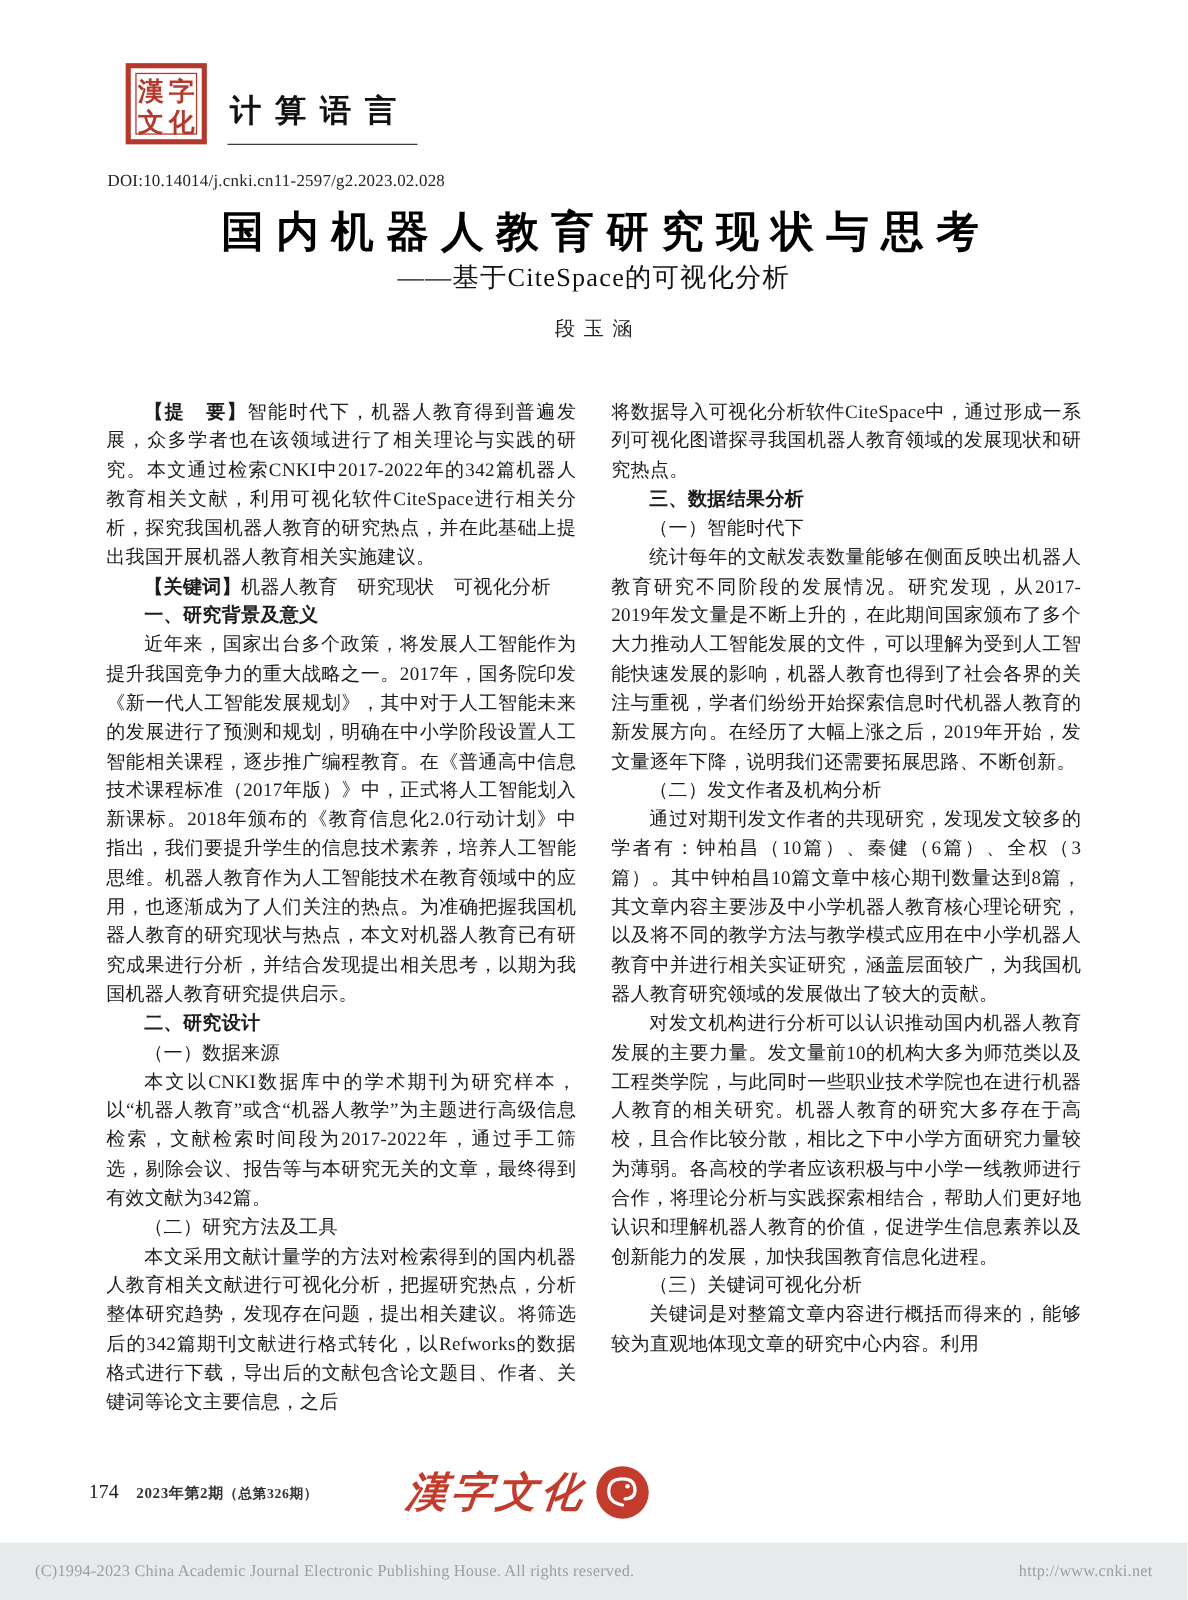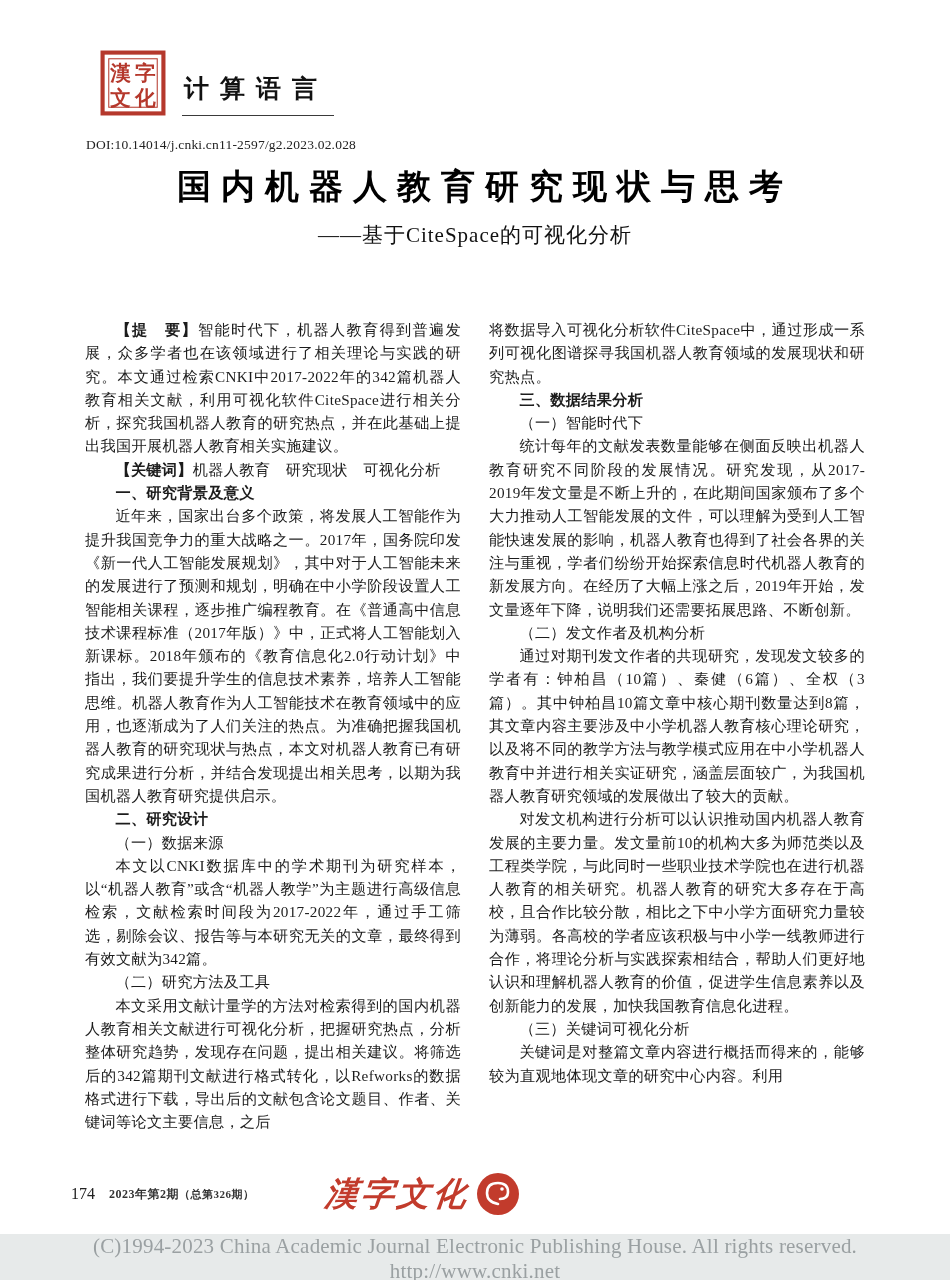--- a/index.html
+++ b/index.html
@@ -15,21 +15,21 @@
   .seal { width:66px; height:66px; flex:0 0 auto; }
   .seal text { font-size:20px; font-weight:bold; fill:#b5382c; text-anchor:middle;
                font-family:"Liberation Serif",serif; }
   .category-box { border-bottom:1.5px solid #3a3a3a; padding:0 6px 10px 2px; }
   .category-text { font-size:25px; font-weight:bold; letter-spacing:11px; color:#111; }
   .doi { position:absolute; left:86px; top:137px; font-size:13.5px; letter-spacing:0.2px; color:#222; }
 
   
   .titleblock { position:absolute; top:166px; left:0; width:950px; text-align:center; }
   .title { font-size:34px; font-weight:bold; letter-spacing:10px; padding-left:20px; line-height:42px; color:#000; }
-  .subtitle { margin-top:13px; font-size:21px; letter-spacing:1px; color:#111; }
+  .subtitle { font-size:21px; letter-spacing:1px; color:#111; }
   .author { margin-top:17px; font-size:16px; letter-spacing:7px; padding-left:7px; color:#222; }
 
   
   .bodycols { position:absolute; top:318px; left:85px; width:780px; display:flex; gap:28px; }
   .col { width:376px; }
   .para {
     font-size:15.2px; line-height:23.3px; letter-spacing:0.3px;
     text-align:justify; text-justify:inter-ideograph; text-indent:2em; color:#1c1c1c;
   }
   .para.cont { text-indent:0; }
@@ -48,23 +48,22 @@
     letter-spacing:3px; transform:skewX(-6deg);
     font-family:"DejaVu Serif","Liberation Serif",serif;
   }
   .stamp { width:46px; height:46px; }
 
   
   .bottombar {
     position:absolute; left:0; bottom:0; width:950px; height:46px;
     background:#e7eaea; color:#9aa0a2;
     display:flex; align-items:center; justify-content:space-between;
-    padding:0 28px; font-size:21px; letter-spacing:0.2px;
+    padding:0 28px; font-size:13px; letter-spacing:0.2px;
     font-family:"Liberation Serif","DejaVu Serif",serif;
-    flex-direction:column;
   }
   .cnki-url { color:#9aa0a2; text-decoration:none; }
 </style>
 </head>
 <body>
 
 <div class="page">
 
   <div class="masthead">
     <svg class="seal" viewBox="0 0 64 64" aria-hidden="true">
@@ -78,20 +77,21 @@
     <div class="category-box">
       <span class="category-text">计算语言</span>
     </div>
   </div>
 
   <div class="doi">DOI:10.14014/j.cnki.cn11-2597/g2.2023.02.028</div>
 
   <div class="titleblock">
     <h1 class="title">国内机器人教育研究现状与思考</h1>
     <div class="subtitle">——基于CiteSpace的可视化分析</div>
+    <div class="author">段玉涵</div>
   </div>
 
   <div class="bodycols">
     <div class="col">
       <p class="para"><b class="plabel">【提　要】</b><span>智能时代下，机器人教育得到普遍发展，众多学者也在该领域进行了相关理论与实践的研究。本文通过检索CNKI中2017-2022年的342篇机器人教育相关文献，利用可视化软件CiteSpace进行相关分析，探究我国机器人教育的研究热点，并在此基础上提出我国开展机器人教育相关实施建议。</span></p>
       <p class="para"><b class="plabel">【关键词】</b><span>机器人教育　研究现状　可视化分析</span></p>
       <p class="para h1">一、研究背景及意义</p>
       <p class="para">近年来，国家出台多个政策，将发展人工智能作为提升我国竞争力的重大战略之一。2017年，国务院印发《新一代人工智能发展规划》，其中对于人工智能未来的发展进行了预测和规划，明确在中小学阶段设置人工智能相关课程，逐步推广编程教育。在《普通高中信息技术课程标准（2017年版）》中，正式将人工智能划入新课标。2018年颁布的《教育信息化2.0行动计划》中指出，我们要提升学生的信息技术素养，培养人工智能思维。机器人教育作为人工智能技术在教育领域中的应用，也逐渐成为了人们关注的热点。为准确把握我国机器人教育的研究现状与热点，本文对机器人教育已有研究成果进行分析，并结合发现提出相关思考，以期为我国机器人教育研究提供启示。</p>
       <p class="para h1">二、研究设计</p>
       <p class="para h2">（一）数据来源</p>

